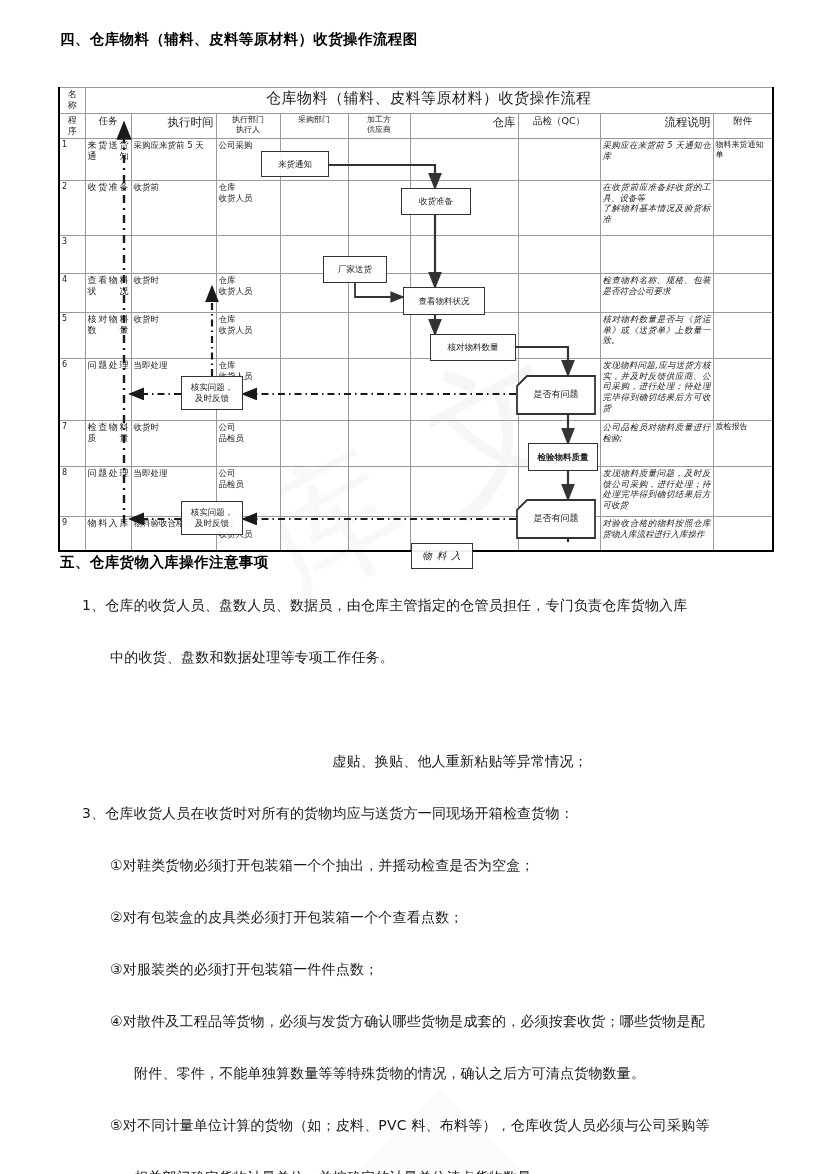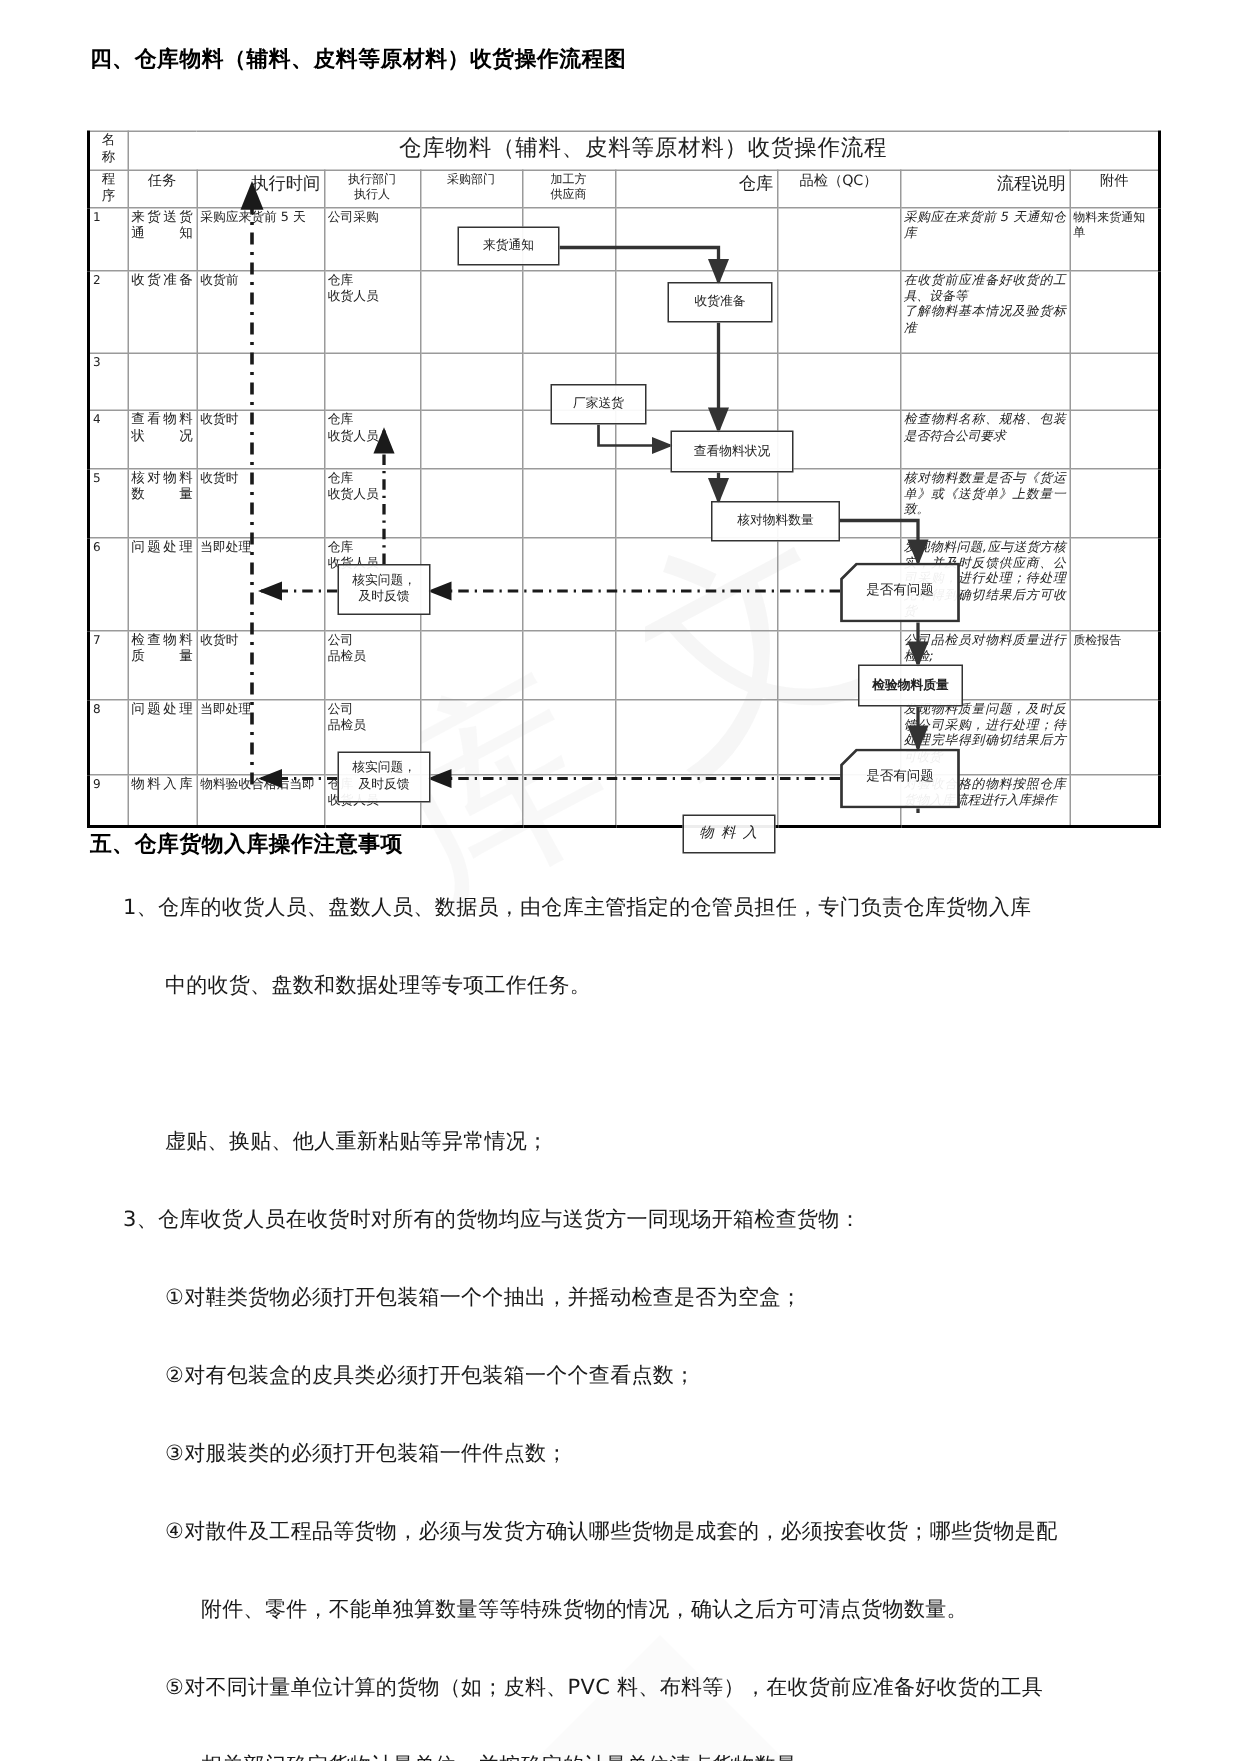--- a/index.html
+++ b/index.html
@@ -129,21 +129,20 @@
 
   
   .flow-overlay {
     position: absolute;
     left: 58px;
     top: 87px;
     width: 714px;
     height: 455px;
     pointer-events: none;
     z-index: 3;
-    margin-left: 44px;
   }
   .node {
     position: absolute;
     border: 1.6px solid #333;
     background: rgba(255,255,255,.93);
     font-size: 8.5px;
     color: #222;
     display: flex;
     align-items: center;
     justify-content: center;
@@ -433,21 +432,21 @@
     <div class="node wide" style="left:353px; top:456px; width:62px; height:26px;">物 料 入</div>
   </div>
 
   <div class="sec-heading" id="h-five">五、仓库货物入库操作注意事项</div>
 
   <div class="para" style="left:82px; top:592px; width:730px;">
     <span>1、</span><span>仓库的收货人员、盘数人员、数据员，由仓库主管指定的仓管员担任，专门负责仓库货物入库</span>
   </div>
   <div class="para" style="left:110px; top:644px; width:700px;">中的收货、盘数和数据处理等专项工作任务。</div>
 
-  <div class="para" style="left:110px; top:748px; width:700px;">虚贴、换贴、他人重新粘贴等异常情况；</div>
+  <div class="para" style="left:110px; top:748px; width:700px;text-align:center;">虚贴、换贴、他人重新粘贴等异常情况；</div>
 
   <div class="para" style="left:82px; top:800px; width:730px;">
     <span>3、</span><span>仓库收货人员在收货时对所有的货物均应与送货方一同现场开箱检查货物：</span>
   </div>
 
   <div class="para" style="left:110px; top:852px; width:700px;">
     <span>①</span><span>对鞋类货物必须打开包装箱一个个抽出，并摇动检查是否为空盒；</span>
   </div>
 
   <div class="para" style="left:110px; top:904px; width:700px;">
@@ -457,17 +456,17 @@
   <div class="para" style="left:110px; top:1008px; width:710px;">
     <span>④</span><span>对散件及工程品等货物，必须与发货方确认哪些货物是成套的，必须按套收货；哪些货物是配</span>
   </div>
 
   <div class="para" style="left:110px; top:956px; width:700px;">
     <span>③</span><span>对服装类的必须打开包装箱一件件点数；</span>
   </div>
   <div class="para" style="left:134px; top:1060px; width:690px;">附件、零件，不能单独算数量等等特殊货物的情况，确认之后方可清点货物数量。</div>
 
   <div class="para" style="left:110px; top:1112px; width:710px;">
-    <span>⑤</span><span>对不同计量单位计算的货物（如；皮料、PVC 料、布料等），在收货前应准备好收货的工具</span>
+    <span>⑤</span><span>对不同计量单位计算的货物（如；皮料、PVC 料、布料等），仓库收货人员必须与公司采购等</span>
   </div>
   <div class="para" style="left:134px; top:1164px; width:690px;">相关部门确定货物计量单位，并按确定的计量单位清点货物数量；</div>
 
 </div>
 
 </body></html>

